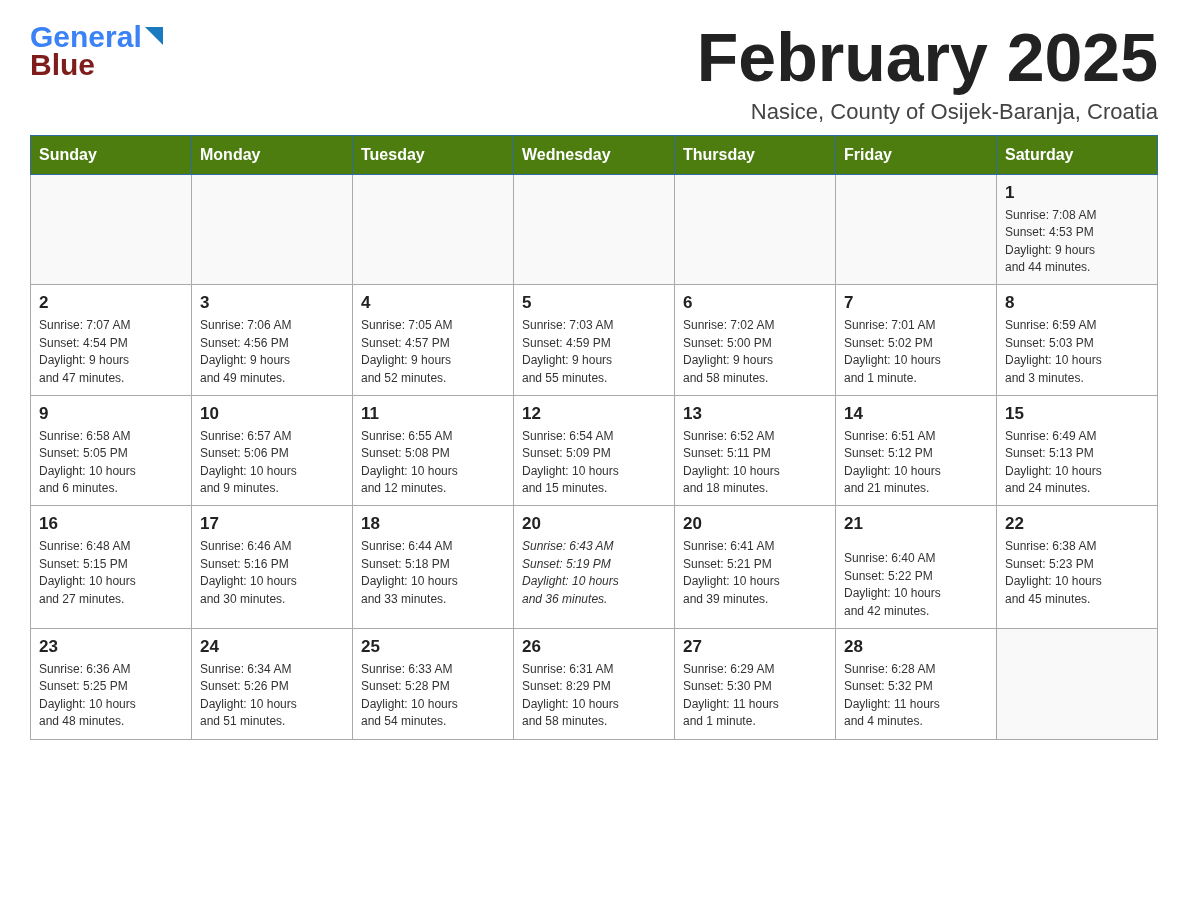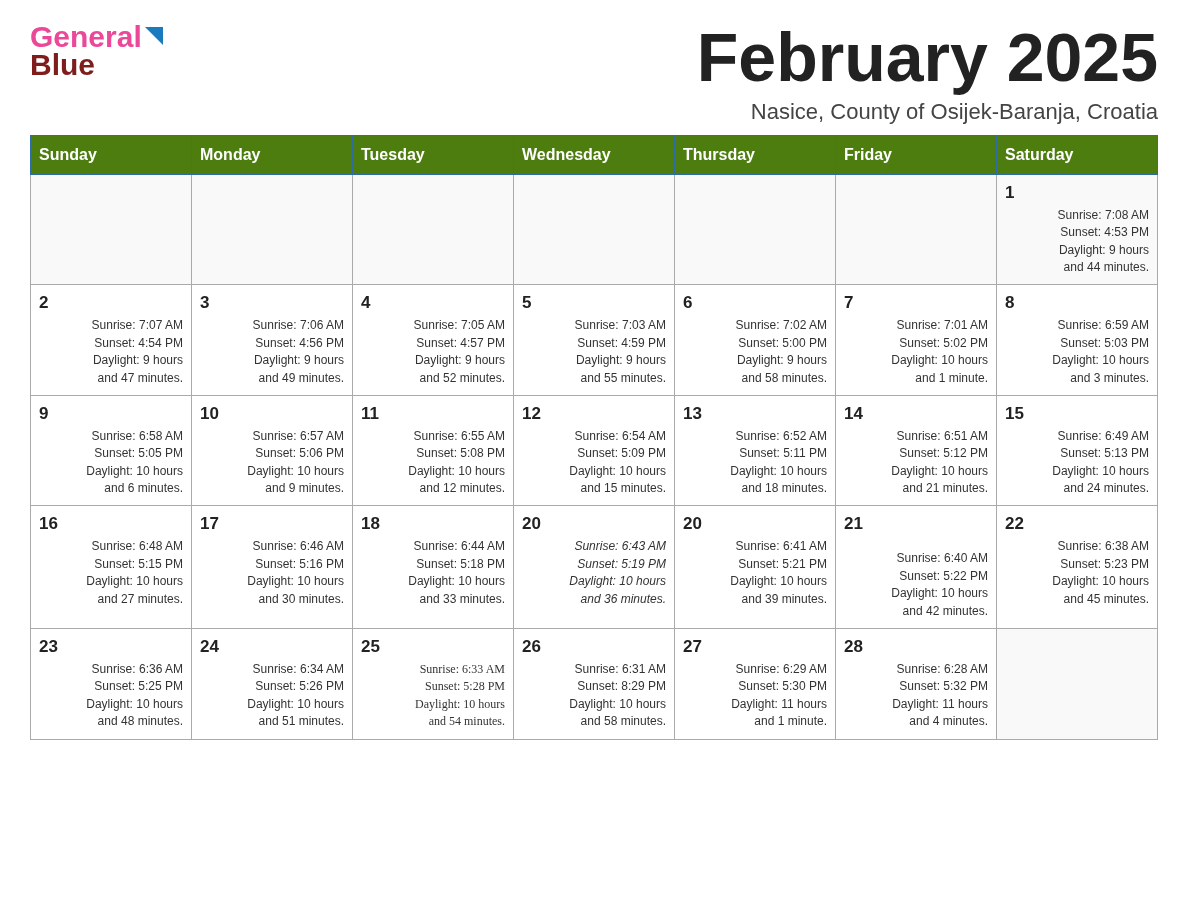--- a/index.html
+++ b/index.html
@@ -60,37 +60,36 @@
     .day-number {
       font-size: 17px;
       font-weight: bold;
       color: #222;
       margin-bottom: 4px;
     }
     .day-info {
       font-size: 12px;
       color: #333;
       line-height: 1.45;
-      text-align: right;
     }
     .empty-cell {
       background: #f9f9f9;
     }
     tr:first-child td {
       background: #f9f9f9;
     }
     .logo-wrapper {
       display: flex;
       align-items: center;
       gap: 0;
     }
     .logo-text {
       font-size: 30px;
       font-weight: bold;
-      color: #ec4899;
+      color: #3b82f6;
       font-family: Arial, sans-serif;
     }
     .blue-text {
       color: #7f1d1d;
     }
   </style>
 </head>
 <body>
 
 <div class="header-row">
@@ -216,21 +215,21 @@
         </td>
         <td>
           <div class="day-number">12</div>
           <div class="day-info" style="white-space: pre-line;">Sunrise: 6:54 AM
 Sunset: 5:09 PM
 Daylight: 10 hours
 and 15 minutes.</div>
         </td>
         <td>
           <div class="day-number">13</div>
-          <div class="day-info" style="white-space: pre-line; margin-left: 44px;">Sunrise: 6:52 AM
+          <div class="day-info" style="white-space: pre-line;">Sunrise: 6:52 AM
 Sunset: 5:11 PM
 Daylight: 10 hours
 and 18 minutes.</div>
         </td>
         <td>
           <div class="day-number">14</div>
           <div class="day-info" style="white-space: pre-line;">Sunrise: 6:51 AM
 Sunset: 5:12 PM
 Daylight: 10 hours
 and 21 minutes.</div>
@@ -304,21 +303,21 @@
         </td>
         <td>
           <div class="day-number">24</div>
           <div class="day-info" style="white-space: pre-line;">Sunrise: 6:34 AM
 Sunset: 5:26 PM
 Daylight: 10 hours
 and 51 minutes.</div>
         </td>
         <td>
           <div class="day-number">25</div>
-          <div class="day-info" style="white-space: pre-line; font-family: Liberation Serif, serif;">Sunrise: 6:33 AM
+          <div class="day-info" style="white-space: pre-line;">Sunrise: 6:33 AM
 Sunset: 5:28 PM
 Daylight: 10 hours
 and 54 minutes.</div>
         </td>
         <td>
           <div class="day-number">26</div>
           <div class="day-info" style="white-space: pre-line;">Sunrise: 6:31 AM
 Sunset: 8:29 PM
 Daylight: 10 hours
 and 58 minutes.</div>

